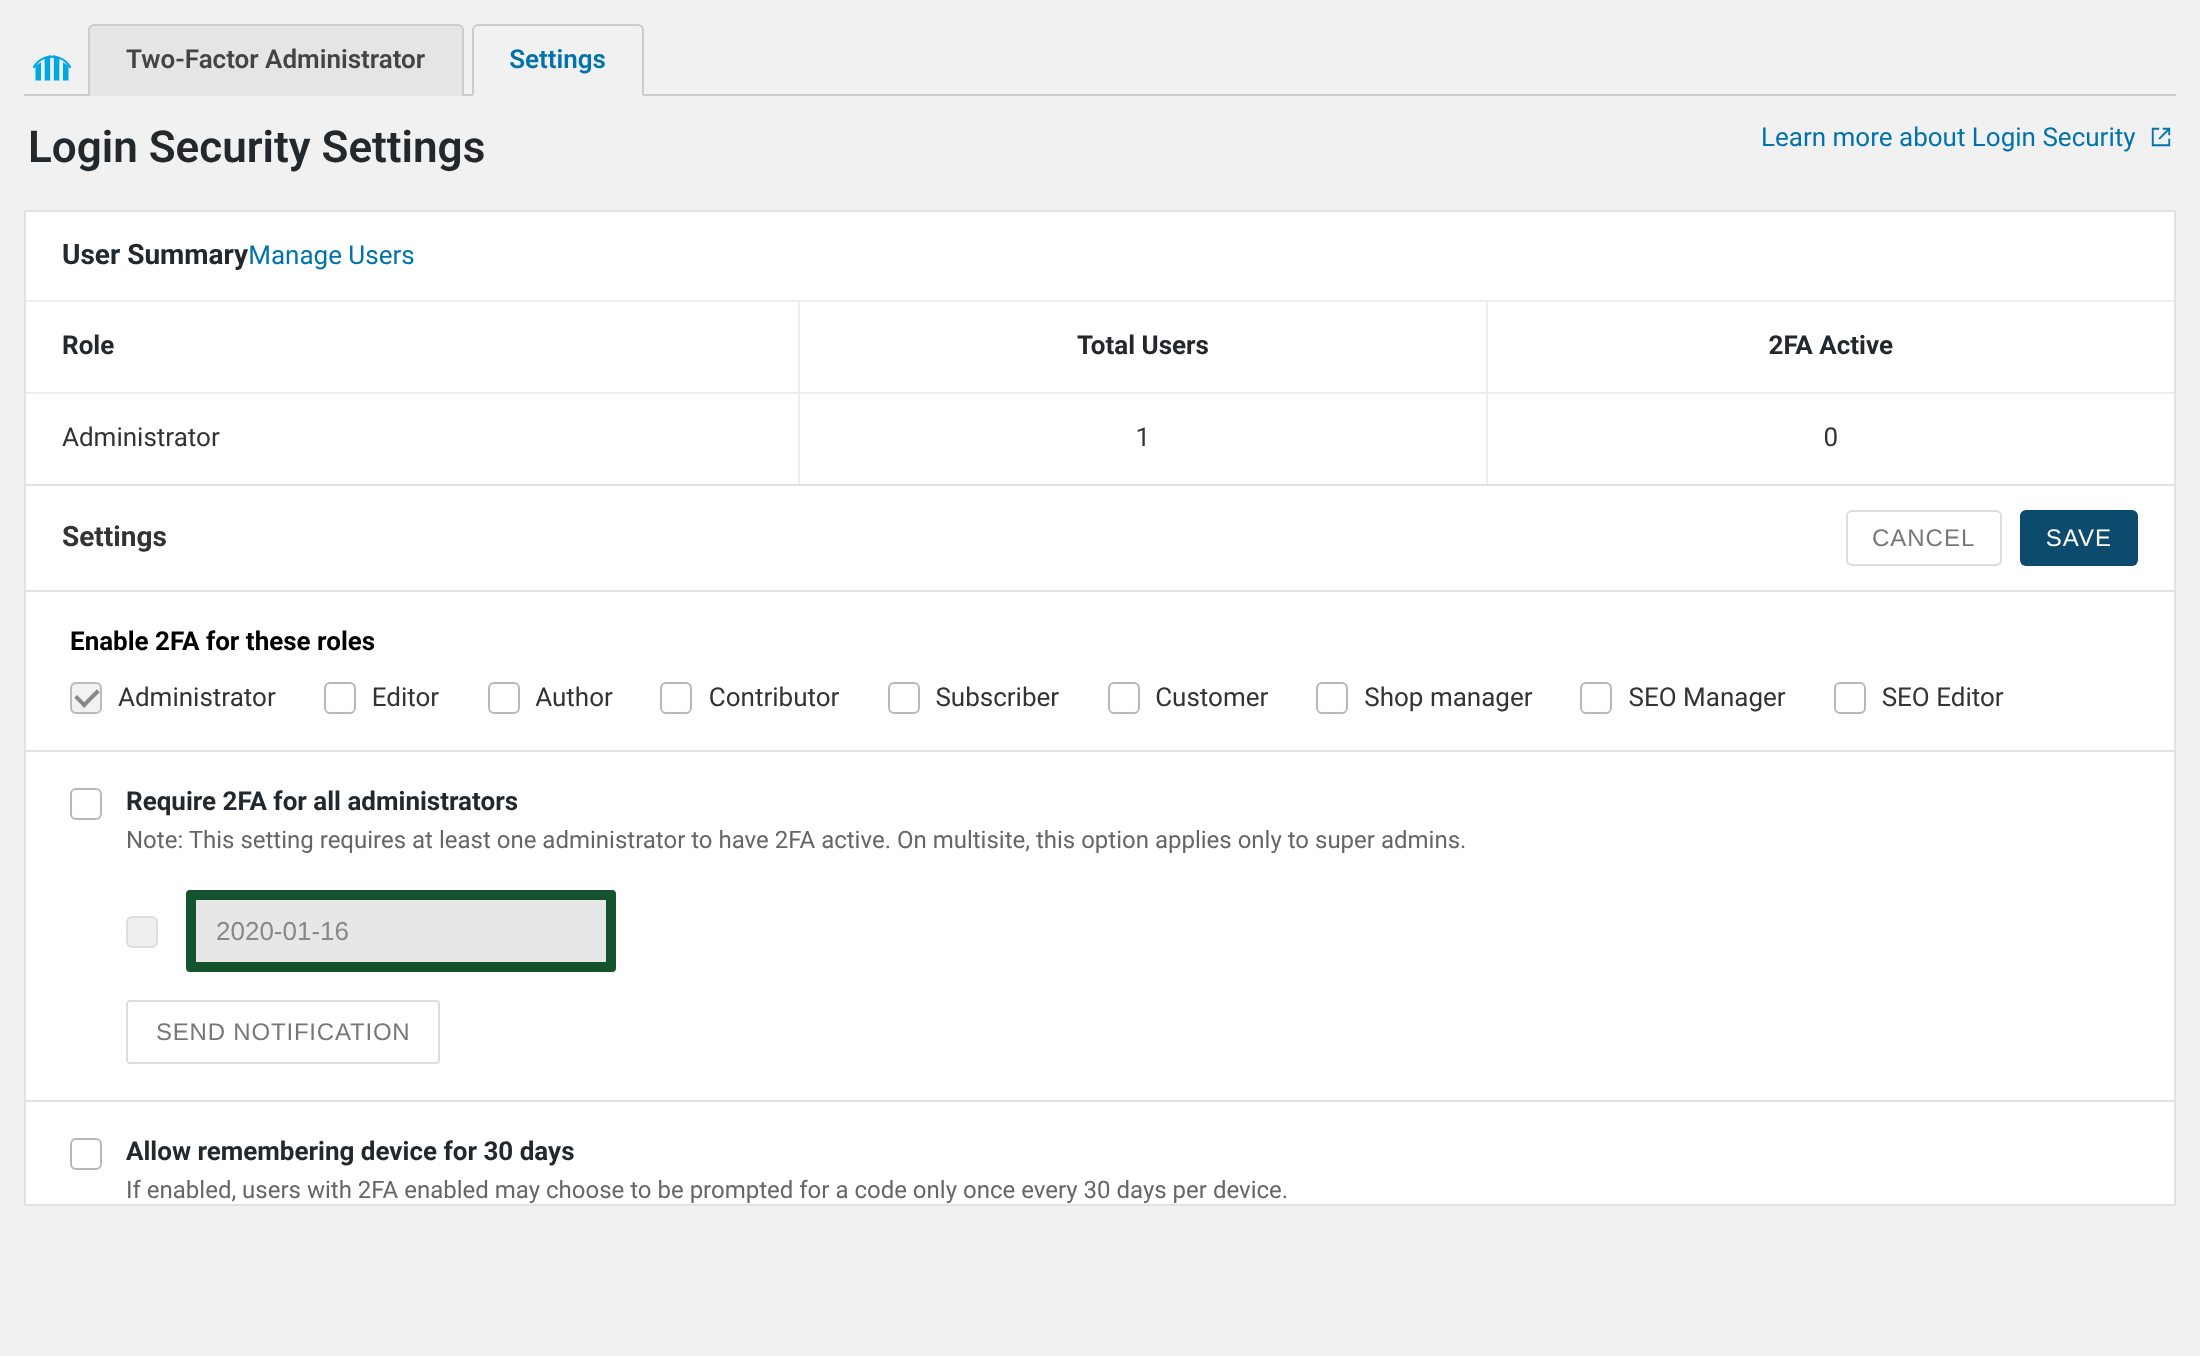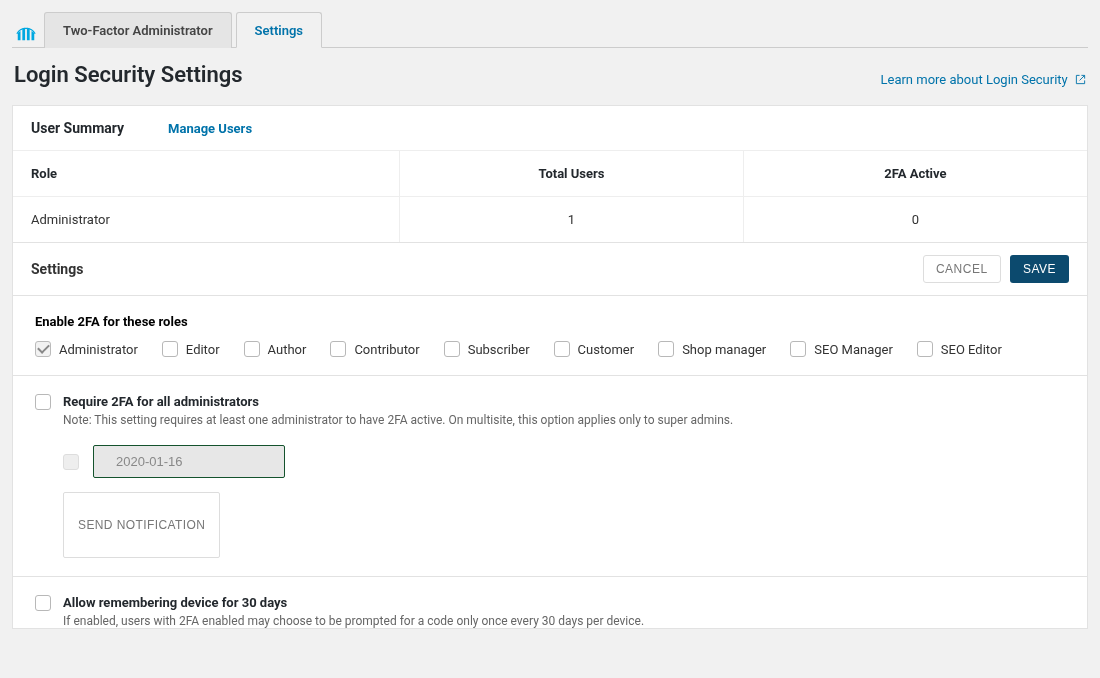--- a/index.html
+++ b/index.html
@@ -48,21 +48,21 @@
   }
   .tab.active {
     background: #f1f1f1;
     color: #0073aa;
     border-bottom: 1px solid #f1f1f1;
     margin-bottom: -1px;
   }
   .page-title-row {
     display: flex;
     justify-content: space-between;
-    align-items: flex-end;
+    align-items: flex-start;
     padding: 14px 2px 18px 2px;
   }
   h1.page-title {
     font-size: 22px;
     font-weight: 600;
     color: #23282d;
   }
   a.learn-more {
     color: #0073aa;
     font-size: 13px;
@@ -85,24 +85,23 @@
   .panel-head {
     display: flex;
     align-items: center;
     padding: 14px 18px;
     font-size: 14px;
     font-weight: 700;
     color: #23282d;
   }
   a.panel-link {
     color: #0073aa;
-    font-weight: 700;
+    font-weight: 400;
     text-decoration: none;
     font-size: 13px;
-    margin-left: 44px;
   }
 
   
   .tbl { width: 100%; border-collapse: collapse; }
   .tbl th, .tbl td {
     padding: 15px 18px;
     text-align: left;
     border-top: 1px solid #eee;
   }
   .tbl th.head {
@@ -234,33 +233,33 @@
     margin-left: 28px;
   }
   .sub-row .chk { }
   .sub-label {
     font-size: 12px;
     color: #444;
     width: 100px;
     line-height: 1.3;
   }
   .date-input {
-    width: 192px;
-    padding: 8px 22px;
-    border: 1px solid #14532d;
+    width: 215px;
+    padding: 8px 10px;
+    border: 5px solid #14532d;
     background: #e7e7e7;
     color: #888;
     font-size: 13px;
     border-radius: 2px;
   }
   .send-btn {
     display: inline-block;
     margin-top: 14px;
     margin-left: 28px;
-    padding: 25px 14px;
+    padding: 8px 14px;
     font-size: 12px;
     letter-spacing: .4px;
     color: #777;
     background: #fff;
     border: 1px solid #ddd;
     border-radius: 2px;
     cursor: pointer;
   }
 </style>
 </head>

